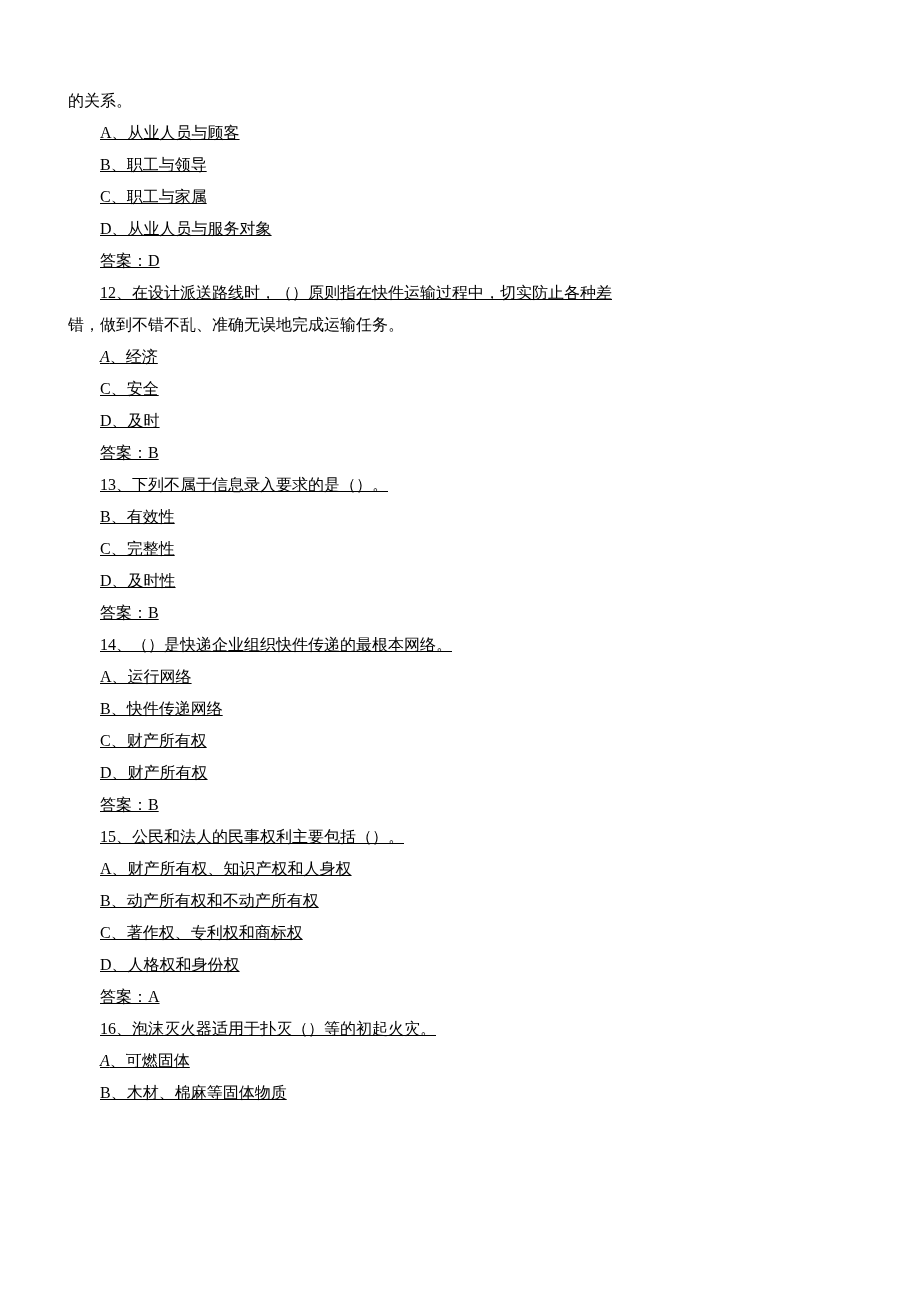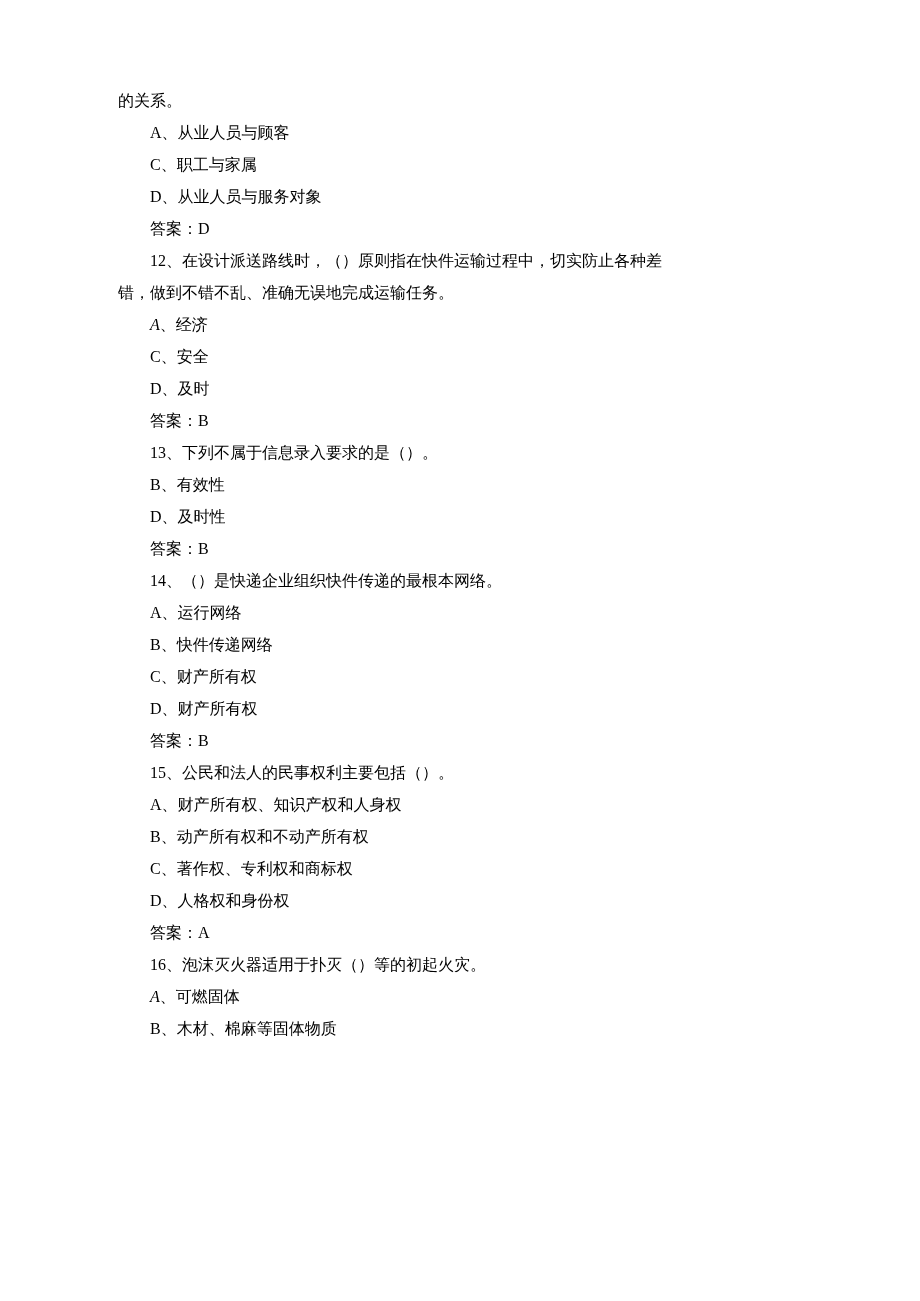--- a/index.html
+++ b/index.html
@@ -7,55 +7,58 @@
     padding: 0;
     background: #ffffff;
     font-family: "SimSun", "宋体", serif;
     font-size: 16px;
     color: #000000;
     line-height: 2.0;
   }
   .page {
     width: 920px;
     min-height: 1301px;
-    padding: 85px 120px 85px 118px;
+    padding: 85px 120px 85px 68px;
     box-sizing: border-box;
   }
   .line {
     white-space: pre-wrap;
   }
   .first-line {
     text-indent: 0;
   }
   .indent {
     text-indent: 2em;
+    text-decoration: underline;
   }
   .italic-a {
     font-style: italic;
     font-family: "Times New Roman", serif;
   }
 </style>
 </head>
 <body>
 
 <div class="page">
   <div id="content">
       <div class="line first-line">的关系。</div>
       <div class="line indent">A、从业人员与顾客</div>
+      <div class="line indent">B、职工与领导</div>
       <div class="line indent">C、职工与家属</div>
       <div class="line indent">D、从业人员与服务对象</div>
       <div class="line indent">答案：D</div>
       <div class="line indent">12、在设计派送路线时，（）原则指在快件运输过程中，切实防止各种差</div>
       <div class="line first-line">错，做到不错不乱、准确无误地完成运输任务。</div>
       <div class="line indent"><span class="italic-a">A</span><span>、经济</span></div>
       <div class="line indent">C、安全</div>
       <div class="line indent">D、及时</div>
       <div class="line indent">答案：B</div>
       <div class="line indent">13、下列不属于信息录入要求的是（）。</div>
       <div class="line indent">B、有效性</div>
+      <div class="line indent">C、完整性</div>
       <div class="line indent">D、及时性</div>
       <div class="line indent">答案：B</div>
       <div class="line indent">14、（）是快递企业组织快件传递的最根本网络。</div>
       <div class="line indent">A、运行网络</div>
       <div class="line indent">B、快件传递网络</div>
       <div class="line indent">C、财产所有权</div>
       <div class="line indent">D、财产所有权</div>
       <div class="line indent">答案：B</div>
       <div class="line indent">15、公民和法人的民事权利主要包括（）。</div>
       <div class="line indent">A、财产所有权、知识产权和人身权</div>

